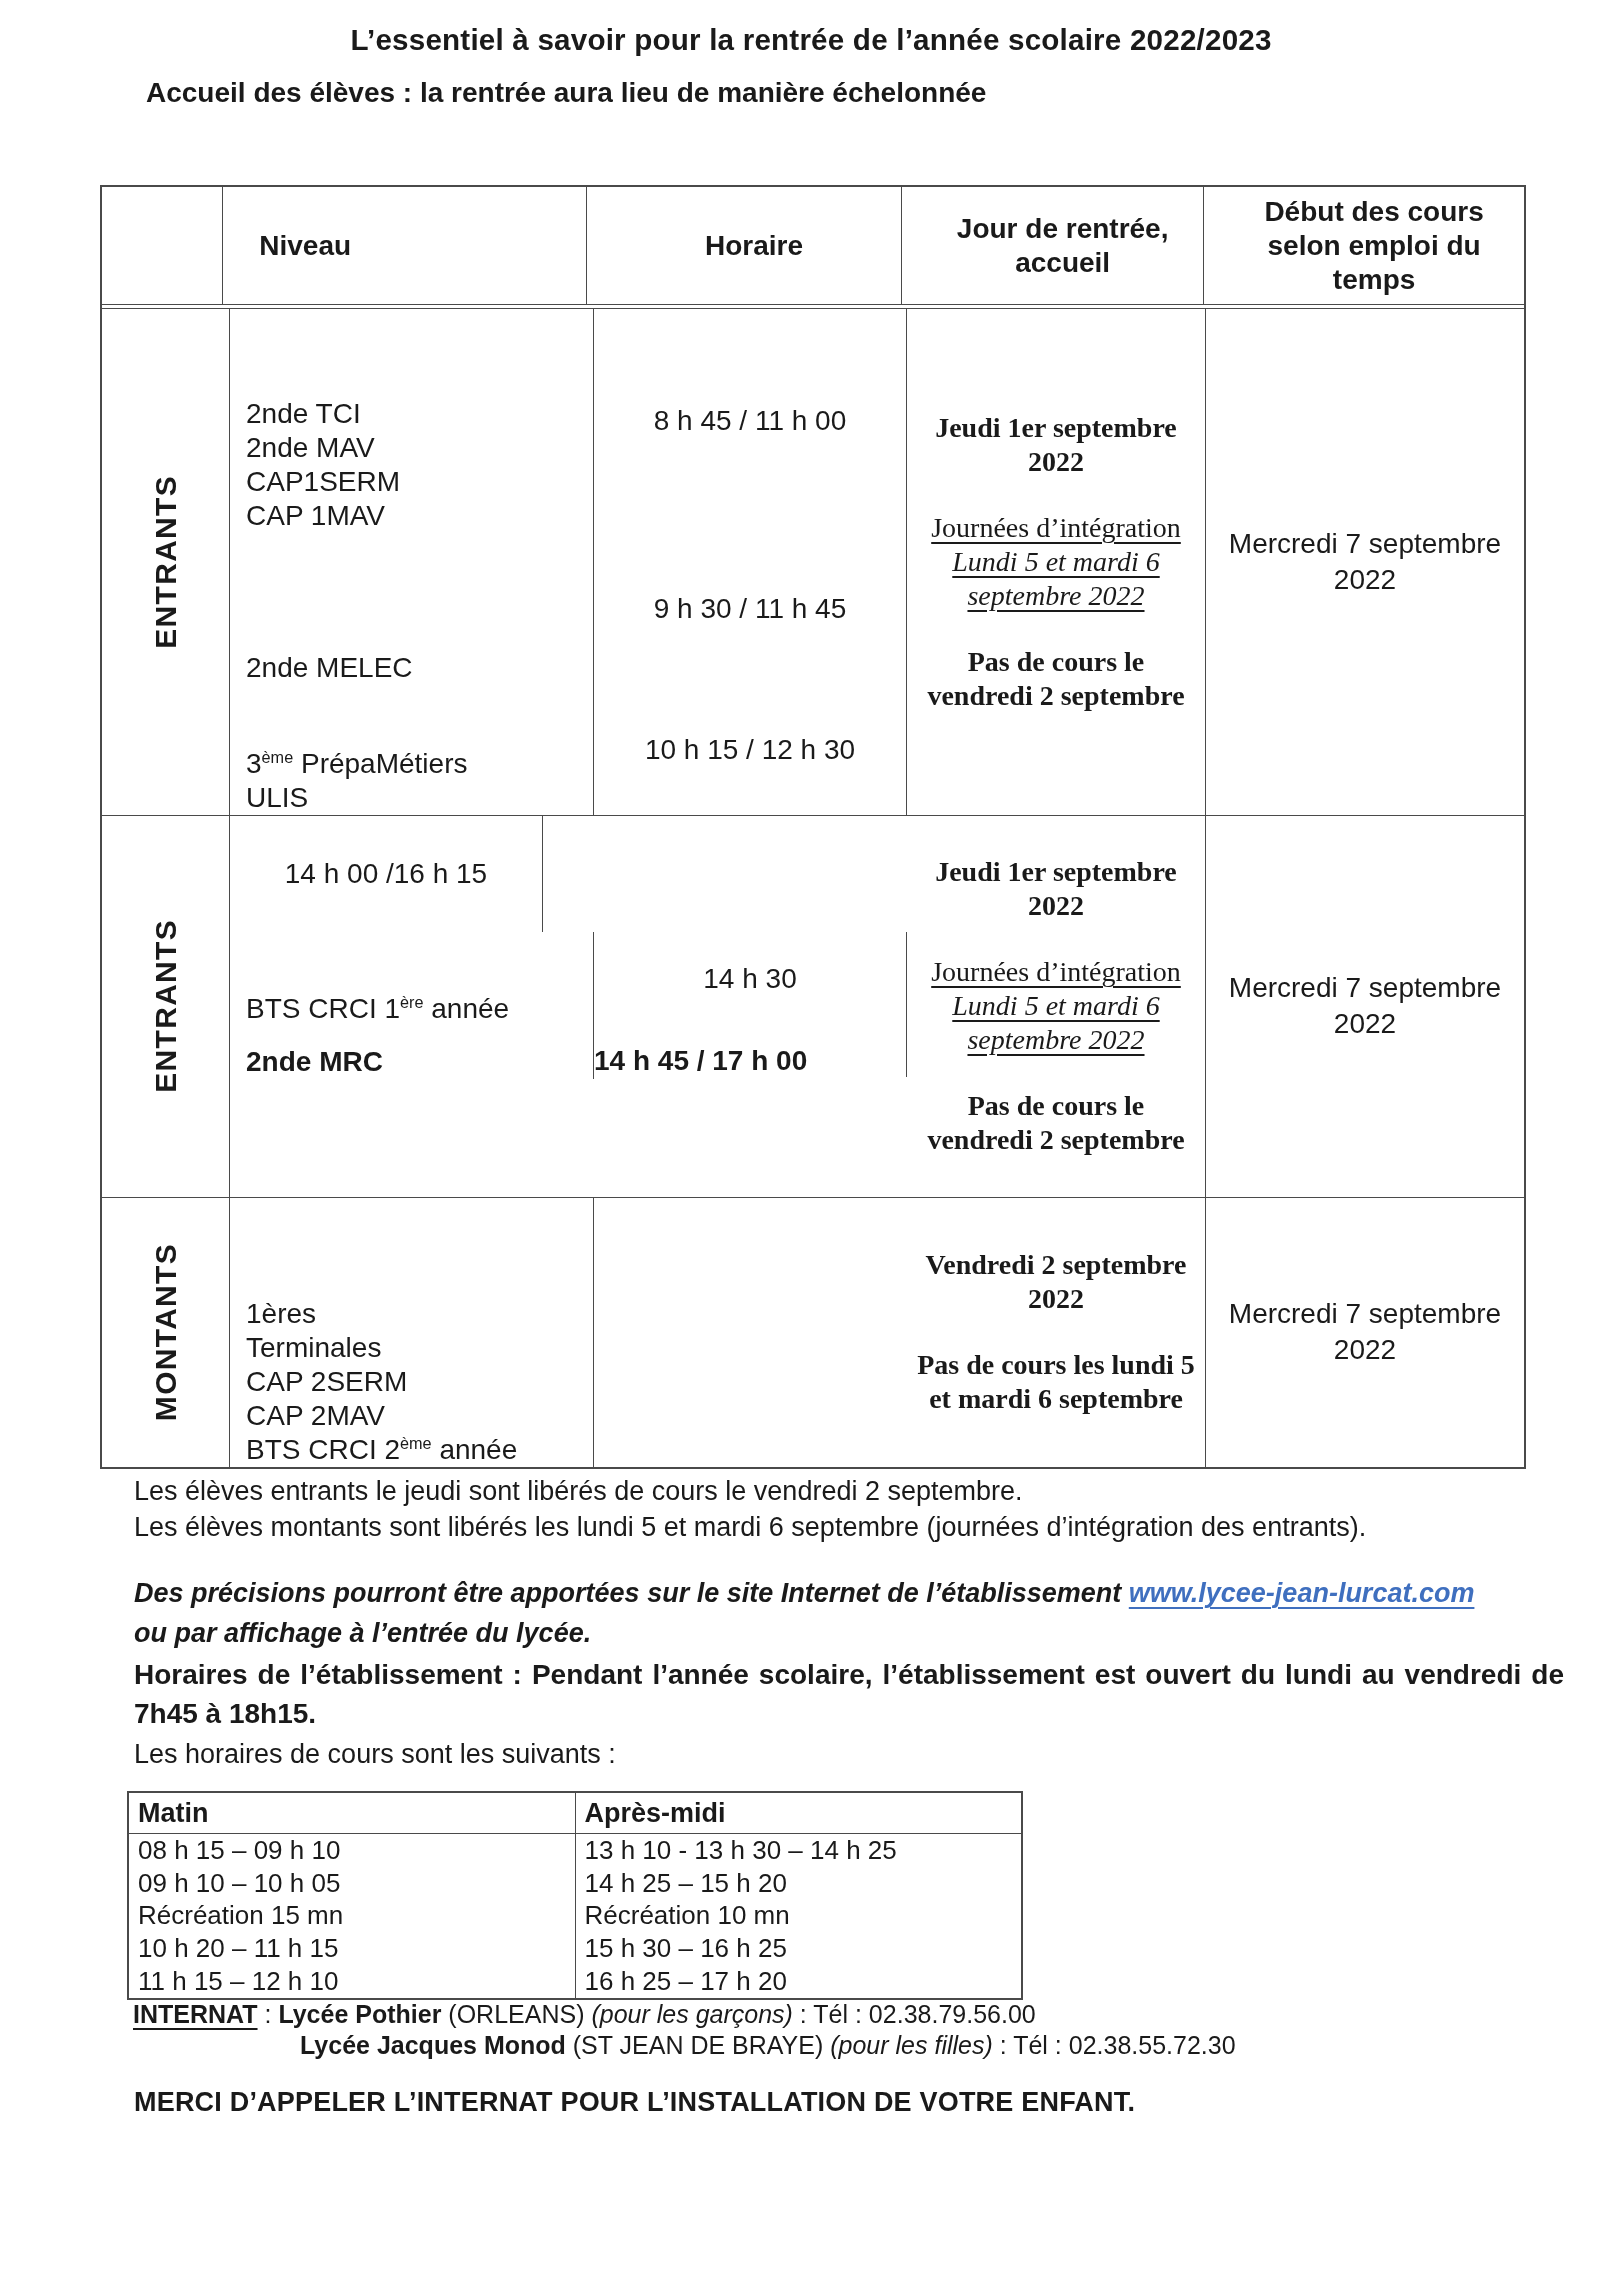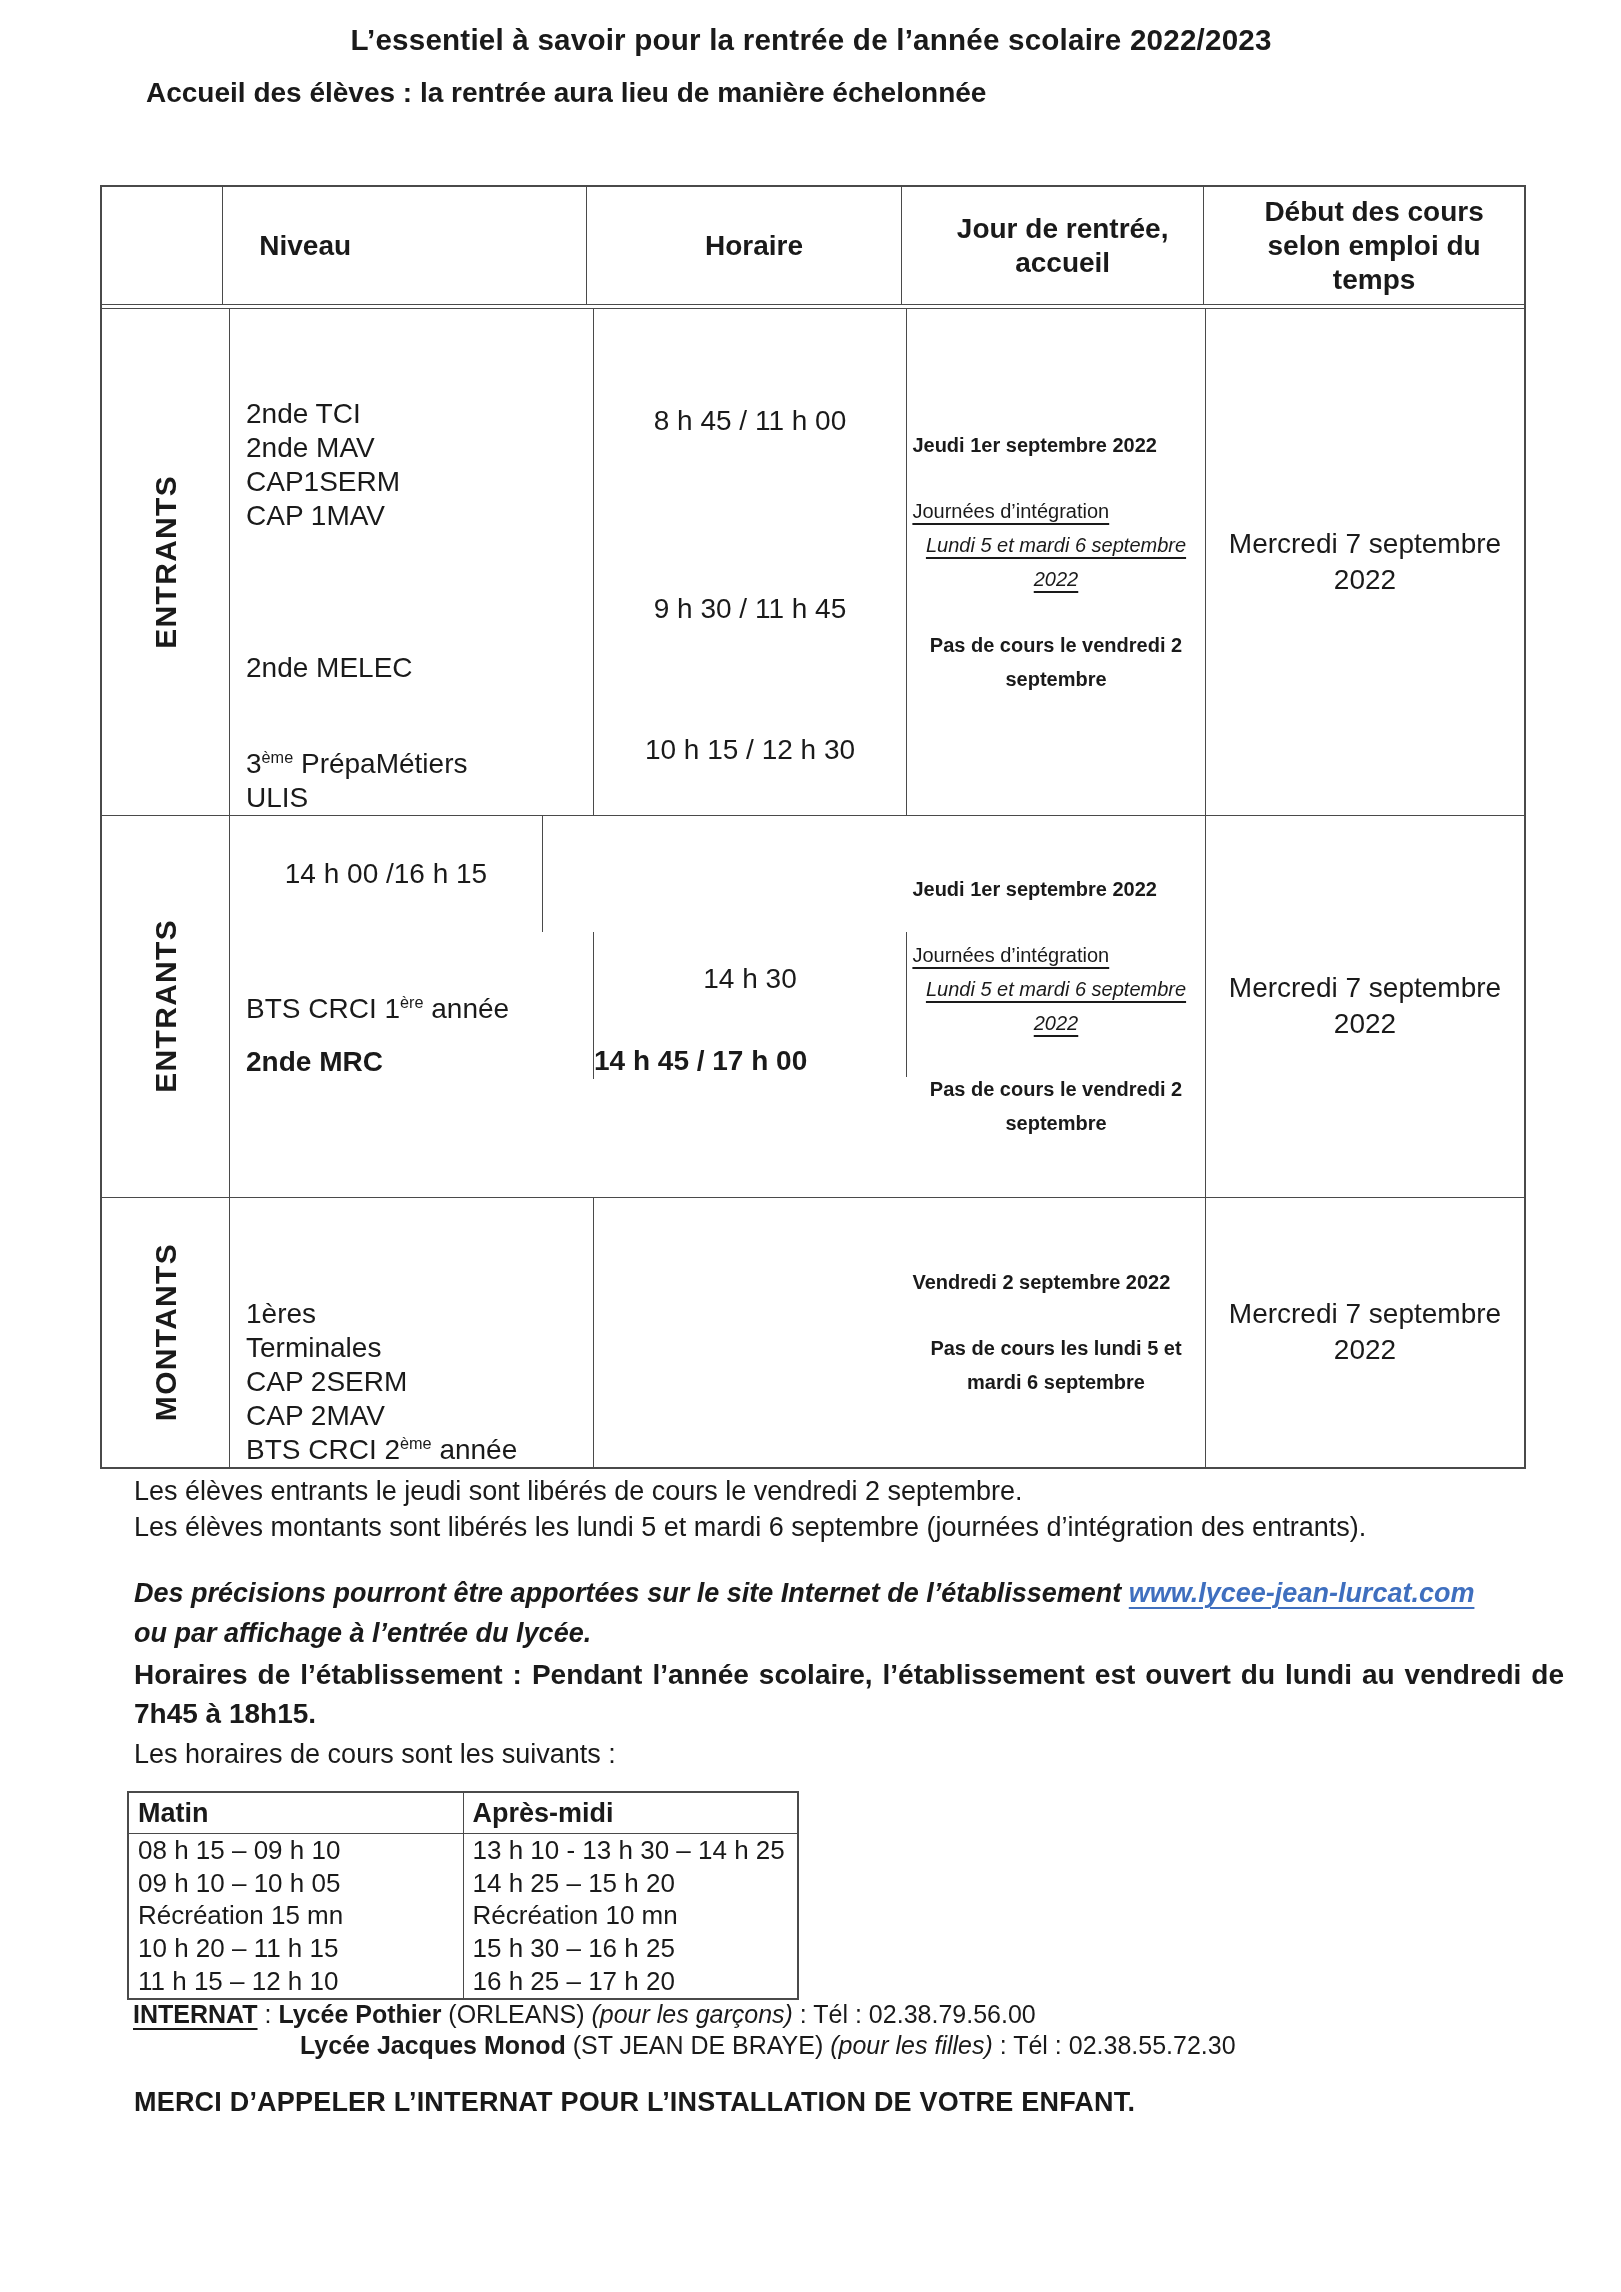--- a/index.html
+++ b/index.html
@@ -31,38 +31,38 @@
   .groupcell{box-sizing:border-box;width:128px;border-right:1.8px solid var(--border);display:flex;align-items:center;justify-content:center;}
   .vlabel{writing-mode:vertical-rl;transform:rotate(180deg);font-weight:bold;font-size:30px;letter-spacing:1.3px;}
   .nivhor{width:677px;display:flex;flex-direction:column;}
   .subrow{display:flex;}
   .nivcell{box-sizing:border-box;width:364px;border-right:1.8px solid var(--border);padding-left:16px;display:flex;flex-direction:column;justify-content:flex-end;font-size:28px;}
   .nivline{line-height:34px;}
   .horcell{box-sizing:border-box;width:313px;border-right:1.8px solid var(--border);display:flex;align-items:center;justify-content:center;font-size:28px;}
   .subrow.top .nivcell,.subrow.top .horcell{justify-content:flex-start;padding-top:19.7px;}
   .subrow.top{align-items:flex-start;}
   .subrow.top .horcell{align-items:flex-start;}
-  .jourcell{box-sizing:border-box;width:299px;border-right:1.8px solid var(--border);display:flex;flex-direction:column;justify-content:center;align-items:flex-start;text-align:center;font-size:20px;padding:0 5.4px;}
+  .jourcell{box-sizing:border-box;width:299px;border-right:1.8px solid var(--border);display:flex;flex-direction:column;justify-content:center;align-items:center;text-align:center;font-size:28px;padding:0 5.4px;font-family:Liberation Serif, serif;}
   .debutcell{box-sizing:border-box;width:318px;display:flex;align-items:center;justify-content:center;text-align:center;font-size:28px;line-height:36px;padding:0 9px;}
   .jourseg{line-height:34px;}
   .jourseg.gap{margin-top:32px;}
   .bold{font-weight:bold;}
   .italic{font-style:italic;}
   .underline{text-decoration:underline;text-decoration-thickness:1.8px;text-underline-offset:4.5px;}
   sup{font-size:0.58em;line-height:0;}
 
   
   .notes{position:absolute;top:1473px;left:134px;width:1433px;font-size:27px;line-height:36px;}
   .precisions{position:absolute;top:1573px;left:134px;width:1469px;font-size:27px;line-height:40px;font-weight:bold;font-style:italic;white-space:nowrap;}
   .site-link{color:var(--link);text-decoration:underline;text-decoration-thickness:1.8px;text-underline-offset:5.4px;cursor:pointer;}
   .horaires-statement{position:absolute;top:1655px;left:134px;width:1430px;font-size:28px;line-height:39px;font-weight:bold;text-align:justify;}
   .intro{position:absolute;top:1739px;left:134px;font-size:27px;}
 
   
-  .stable{position:absolute;top:1791px;left:127px;width:672px;border-collapse:collapse;border:2.7px solid var(--border);table-layout:fixed;}
+  .stable{position:absolute;top:1791px;left:127px;width:896px;border-collapse:collapse;border:2.7px solid var(--border);table-layout:fixed;}
   .stable th{border-right:1.8px solid var(--border);border-bottom:1.8px solid var(--border);text-align:left;font-size:27px;font-weight:bold;padding:4.5px 0 4.5px 9px;height:30px;box-sizing:border-box;}
   .stable th:last-child{border-right:none;}
   .stable td{border-right:1.8px solid var(--border);font-size:26px;padding:0.9px 0 0.9px 9px;height:29.6px;box-sizing:border-box;}
   .stable td:last-child{border-right:none;}
 
   
   .internat{position:absolute;top:1999px;left:133px;font-size:25px;line-height:31px;}
   .internat-label{font-weight:bold;text-decoration:underline;text-decoration-thickness:1.8px;text-underline-offset:4.5px;}
   .internat-line.indent{padding-left:167px;}
   .st-bold{font-weight:bold;}

